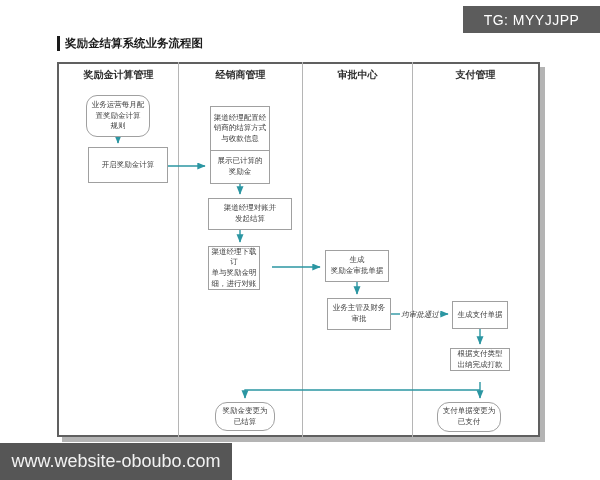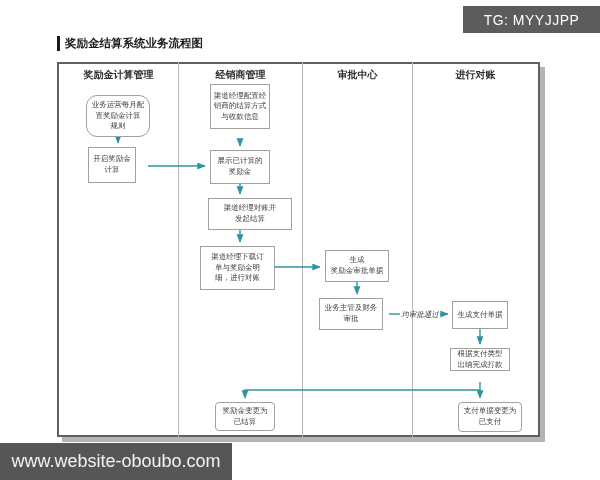--- a/index.html
+++ b/index.html
@@ -34,21 +34,21 @@
     position:absolute;top:67px;height:16px;line-height:16px;text-align:center;
     font-size:10px;font-weight:bold;color:#2f2f2f;z-index:3;
   }
   .node{
     position:absolute;box-sizing:border-box;background:#ffffff;
     border:1px solid #a0a0a0;color:#404040;font-size:7.5px;line-height:1.42;
     display:flex;align-items:center;justify-content:center;text-align:center;
     white-space:pre-line;padding:2px;z-index:3;
   }
   .node.start{border-radius:11px;}
-  .node.end{border-radius:4px;text-align:center;}
+  .node.end{border-radius:12px;text-align:center;}
   .connectors{position:absolute;left:0;top:0;width:600px;height:480px;z-index:2;pointer-events:none;}
   .edge-label{
     position:absolute;left:399px;top:310px;width:42px;text-align:center;
     font-size:7.5px;color:#3d3d3d;z-index:3;font-style:italic;
   }
 </style>
 </head>
 <body>
 
 <div class="badge">TG: MYYJJPP</div>
@@ -57,21 +57,21 @@
 <div class="chart-title">奖励金结算系统业务流程图</div>
 
 <div class="frame"></div>
 <div class="divider" style="left:178px"></div>
 <div class="divider" style="left:302px"></div>
 <div class="divider" style="left:412px"></div>
 
 <div class="lane-header" style="left:59px;width:119px">奖励金计算管理</div>
 <div class="lane-header" style="left:179px;width:123px">经销商管理</div>
 <div class="lane-header" style="left:303px;width:109px">审批中心</div>
-<div class="lane-header" style="left:413px;width:125px">进行对账</div>
+<div class="lane-header" style="left:413px;width:125px">支付管理</div>
 
 <svg class="connectors" width="600" height="480" viewBox="0 0 600 480">
   <defs>
     <marker id="ah" markerWidth="7" markerHeight="6" refX="5.5" refY="2.5" orient="auto">
       <path d="M0,0 L6,2.5 L0,5 Z" fill="#2b96a2"></path>
     </marker>
   </defs>
   <g stroke="#2b96a2" stroke-width="1.4" fill="none">
     <line x1="118" y1="137" x2="118" y2="143" marker-end="url(#ah)"></line>
     <line x1="148" y1="166" x2="205" y2="166" marker-end="url(#ah)"></line>
@@ -86,34 +86,34 @@
     <path d="M480,382 L480,398" marker-end="url(#ah)"></path>
     <path d="M480,390 L245,390 L245,398" marker-end="url(#ah)"></path>
   </g>
 </svg>
 
 <span class="edge-label">均审批通过</span>
 
 <div class="node start" style="left:86px;top:95px;width:64px;height:42px">业务运营每月配
 置奖励金计算
 规则</div>
-<div class="node" style="left:88px;top:147px;width:48px;height:36px">开启奖励金计算</div>
-<div class="node" style="left:210px;top:84px;width:60px;height:45px">渠道经理配置经
+<div class="node" style="left:88px;top:147px;width:80px;height:36px">开启奖励金计算</div>
+<div class="node" style="left:210px;top:106px;width:60px;height:45px">渠道经理配置经
 销商的结算方式
 与收款信息</div>
 <div class="node" style="left:210px;top:150px;width:60px;height:34px">展示已计算的
 奖励金</div>
 <div class="node" style="left:208px;top:198px;width:84px;height:32px">渠道经理对账并
 发起结算</div>
-<div class="node" style="left:200px;top:246px;width:75px;height:44px">渠道经理下载订
+<div class="node" style="left:208px;top:246px;width:52px;height:44px">渠道经理下载订
 单与奖励金明
 细，进行对账</div>
 <div class="node" style="left:325px;top:250px;width:64px;height:32px">生成
 奖励金审批单据</div>
-<div class="node" style="left:319px;top:298px;width:64px;height:32px">业务主管及财务
+<div class="node" style="left:327px;top:298px;width:64px;height:32px">业务主管及财务
 审批</div>
 <div class="node" style="left:452px;top:301px;width:56px;height:28px">生成支付单据</div>
 <div class="node" style="left:450px;top:348px;width:60px;height:23px">根据支付类型
 出纳完成打款</div>
 <div class="node end" style="left:215px;top:402px;width:60px;height:29px">奖励金变更为
 已结算</div>
-<div class="node end" style="left:458px;top:402px;width:64px;height:30px">支付单据变更为
+<div class="node end" style="left:437px;top:402px;width:64px;height:30px">支付单据变更为
 已支付</div>
 
 </body></html>

